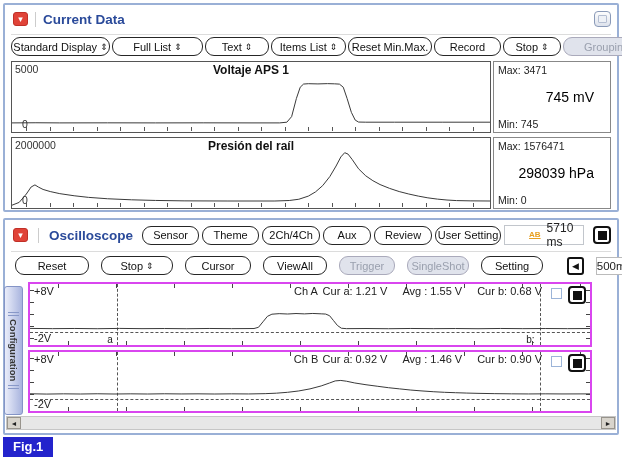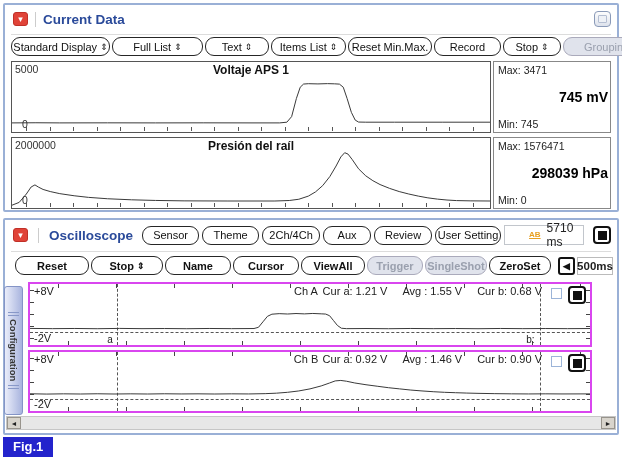--- a/index.html
+++ b/index.html
@@ -31,32 +31,32 @@
   .plot { flex:1; border:1px solid #555; position:relative; background:#fff; overflow:hidden; }
   .plot .ymax { position:absolute; top:1px; left:3px; font-size:10.5px; color:#333; }
   .plot .ymin { position:absolute; bottom:2px; left:10px; font-size:10.5px; color:#333; }
   .plot .ptitle { position:absolute; top:1px; left:0; right:0; text-align:center; font-weight:bold; font-size:12px; color:#111; }
   .plot .xticks { position:absolute; bottom:1px; left:14px; right:4px; height:4px;
       background:repeating-linear-gradient(to right,#555 0 1px,transparent 1px 23.5px); }
   .wave { position:absolute; inset:0; width:100%; height:100%; }
   .vbox { flex:none; width:118px; margin-left:2px; border:1px solid #888; position:relative; background:#fff; }
   .vbox .vmax { position:absolute; top:2px; left:4px; font-size:10.5px; }
   .vbox .vmin { position:absolute; bottom:2px; left:4px; font-size:10.5px; }
-  .vbox .vbig { position:absolute; right:2px; top:50%; transform:translateY(-50%); font-size:14px; font-weight:bold; color:#000; }
+  .vbox .vbig { position:absolute; right:16px; top:50%; transform:translateY(-50%); font-size:14px; font-weight:normal; color:#000; }
 
   
   #osc-toolbar1 { position:absolute; top:2px; left:8px; right:6px; height:26px; display:flex; align-items:center; gap:3px; }
   #osc-toolbar1 .panel-title { margin-right:6px; }
   .time-box { margin-left:auto; width:88px; height:20px; border:1px solid #c2c6cc; background:#fff; display:flex; align-items:center; justify-content:center; gap:6px;padding-left:24px; }
   .time-ab { color:#e8a020; font-size:8px; font-weight:bold; line-height:8px; text-decoration:underline; }
   .time-text { font-size:12px; color:#222; }
   .sq-btn { flex:none; width:18px; height:18px; border:2px solid #111; border-radius:4px; background:#fff; display:flex; align-items:center; justify-content:center; margin-left:6px; }
   .sq-btn .sq { width:9px; height:9px; background:#111; }
   #osc-sep { top:31px; }
-  #osc-toolbar2 { position:absolute; top:35px; left:10px; right:4px; height:21px; display:flex; align-items:center; gap:2px;font-weight:bold; }
+  #osc-toolbar2 { position:absolute; top:35px; left:10px; right:4px; height:21px; display:flex; align-items:center; gap:12px; }
   .tb-spacer { flex:1; }
   .arrow-btn { flex:none; width:17px; height:18px; border:2px solid #111; border-radius:3px; background:#fff; font-size:9px; display:flex; align-items:center; justify-content:center; color:#111; }
   .timebase { flex:none; width:36px; height:18px; border:1px solid #bbb; background:#fff; display:flex; align-items:center; justify-content:center; font-size:11.5px; }
 
   #config-tab { position:absolute; left:-1px; top:66px; width:19px; height:129px; border:1px solid #8494c6; border-radius:3px;
       background:linear-gradient(to right,#eaedfa,#a8b4de); display:flex; flex-direction:column; align-items:center; justify-content:center; gap:3px; }
   #config-tab .grip { width:11px; height:4px; border-top:1px solid #8898c8; border-bottom:1px solid #8898c8; }
   #config-tab .vlabel { writing-mode:vertical-rl; font-size:9.5px; font-weight:bold; color:#333; }
 
   .scope-plot { position:absolute; left:23px; width:564px; border:2px solid #d946ef; background:#fff; }
@@ -202,36 +202,33 @@
 
   <div id="osc-toolbar2">
     <div class="btn" style="width:74px">
         <span>Reset</span>
       </div>
     <div class="btn" style="width:72px">
         <span>Stop</span>
         <span class="arr">⇕</span>
       </div>
     <div class="btn" style="width:66px">
-        <span>Name</span>
-      </div>
-    <div class="btn" style="width:66px">
         <span>Cursor</span>
       </div>
     <div class="btn" style="width:64px">
         <span>ViewAll</span>
       </div>
     <div class="btn disabled" style="width:56px">
         <span>Trigger</span>
       </div>
     <div class="btn disabled" style="width:62px">
         <span>SingleShot</span>
       </div>
     <div class="btn" style="width:62px">
-        <span>ZeroSet</span>
+        <span>Setting</span>
       </div>
     <div class="tb-spacer"></div>
     <div class="arrow-btn">
         <span>◀</span>
       </div>
     <div class="timebase">500ms</div>
 
   </div>
 
   <div id="config-tab">

